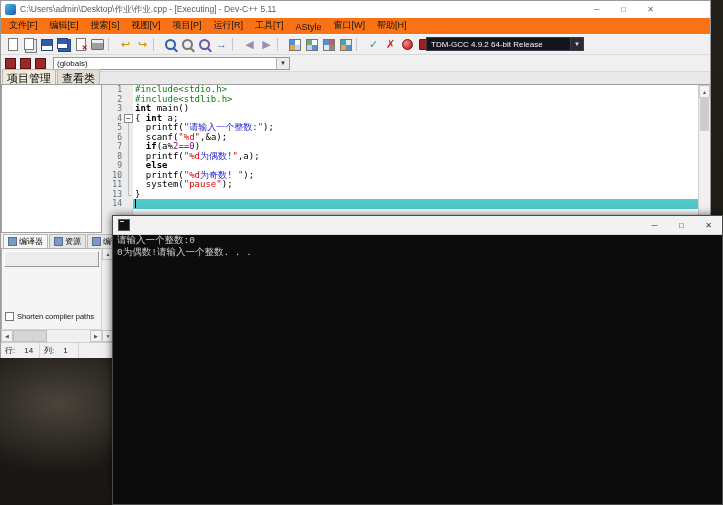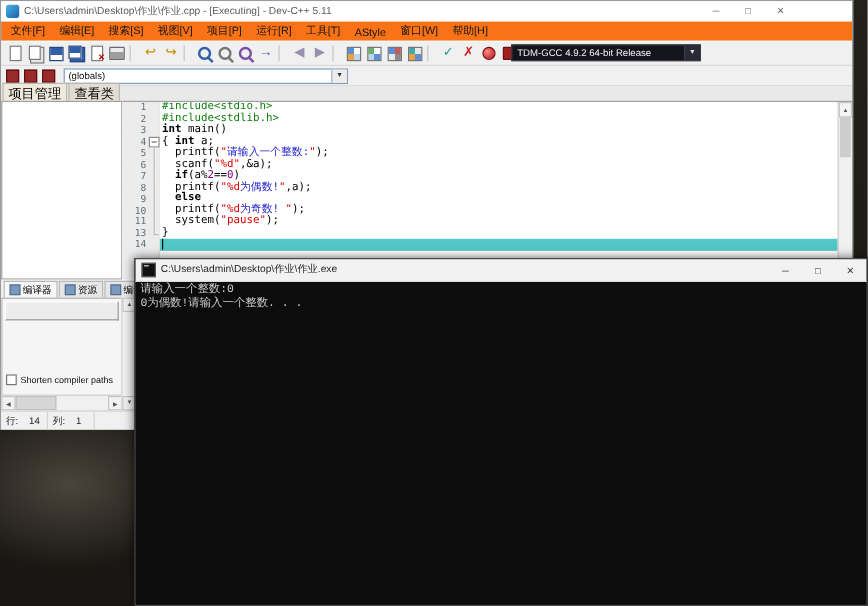--- a/index.html
+++ b/index.html
@@ -371,21 +371,20 @@
       <span>列:</span>
       <span>1</span>
     </span>
     <span class="scell sfill"></span>
   </div>
 </div>
 
 <div class="consolewin">
   <div class="ctitlebar">
     <span class="cicon"></span>
-    <span class="ctitle-text">C:\Users\admin\Desktop\作业\作业.exe</span>
     <span class="ccontrols">
       <span class="cbtn">─</span>
       <span class="cbtn">□</span>
       <span class="cbtn">✕</span>
     </span>
   </div>
   <div class="cbody"><div class="conline">请输入一个整数:0</div><div class="conline">0为偶数!请输入一个整数. . .</div></div>
 </div>
 
 </body></html>

